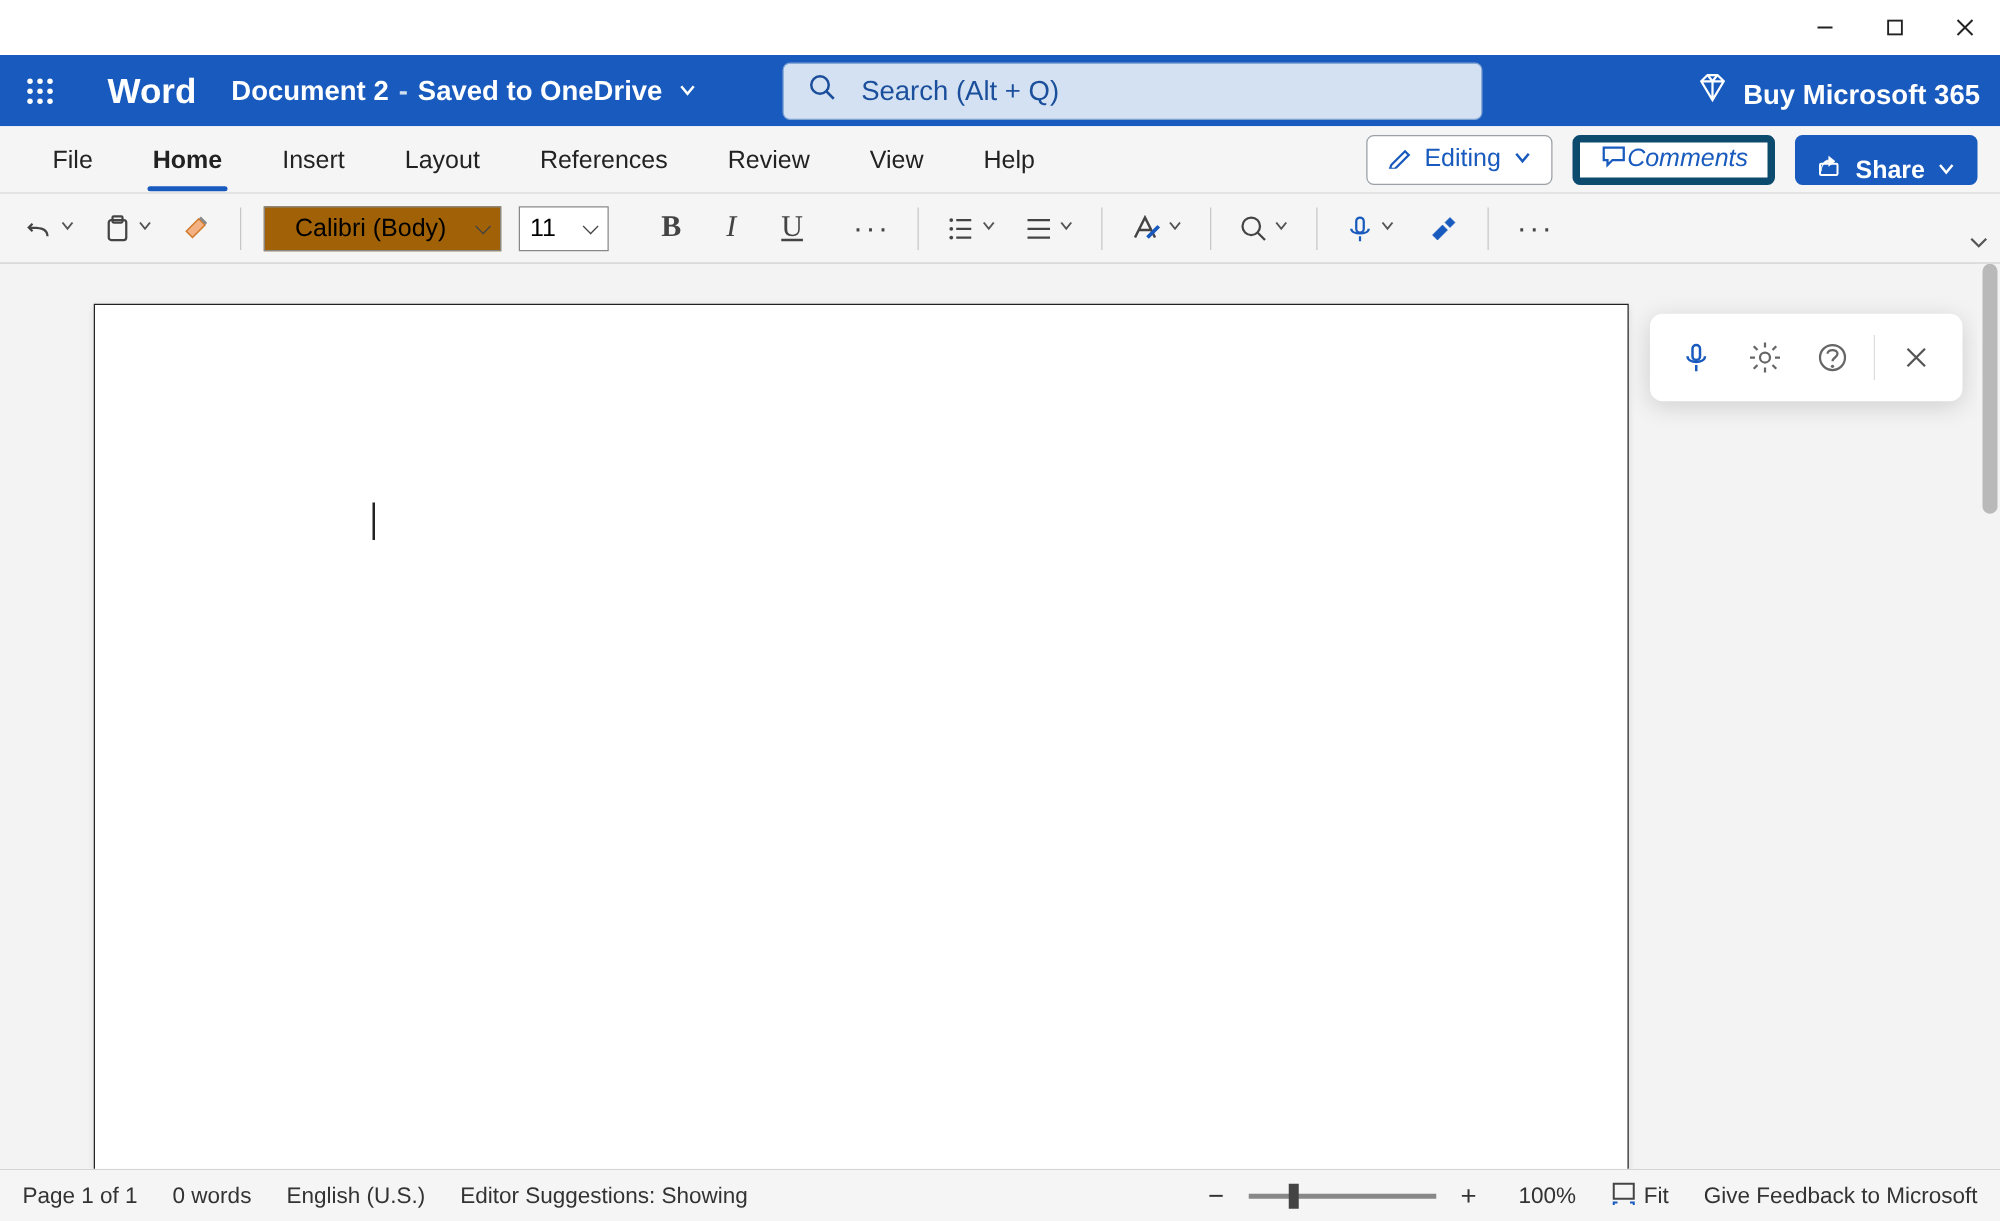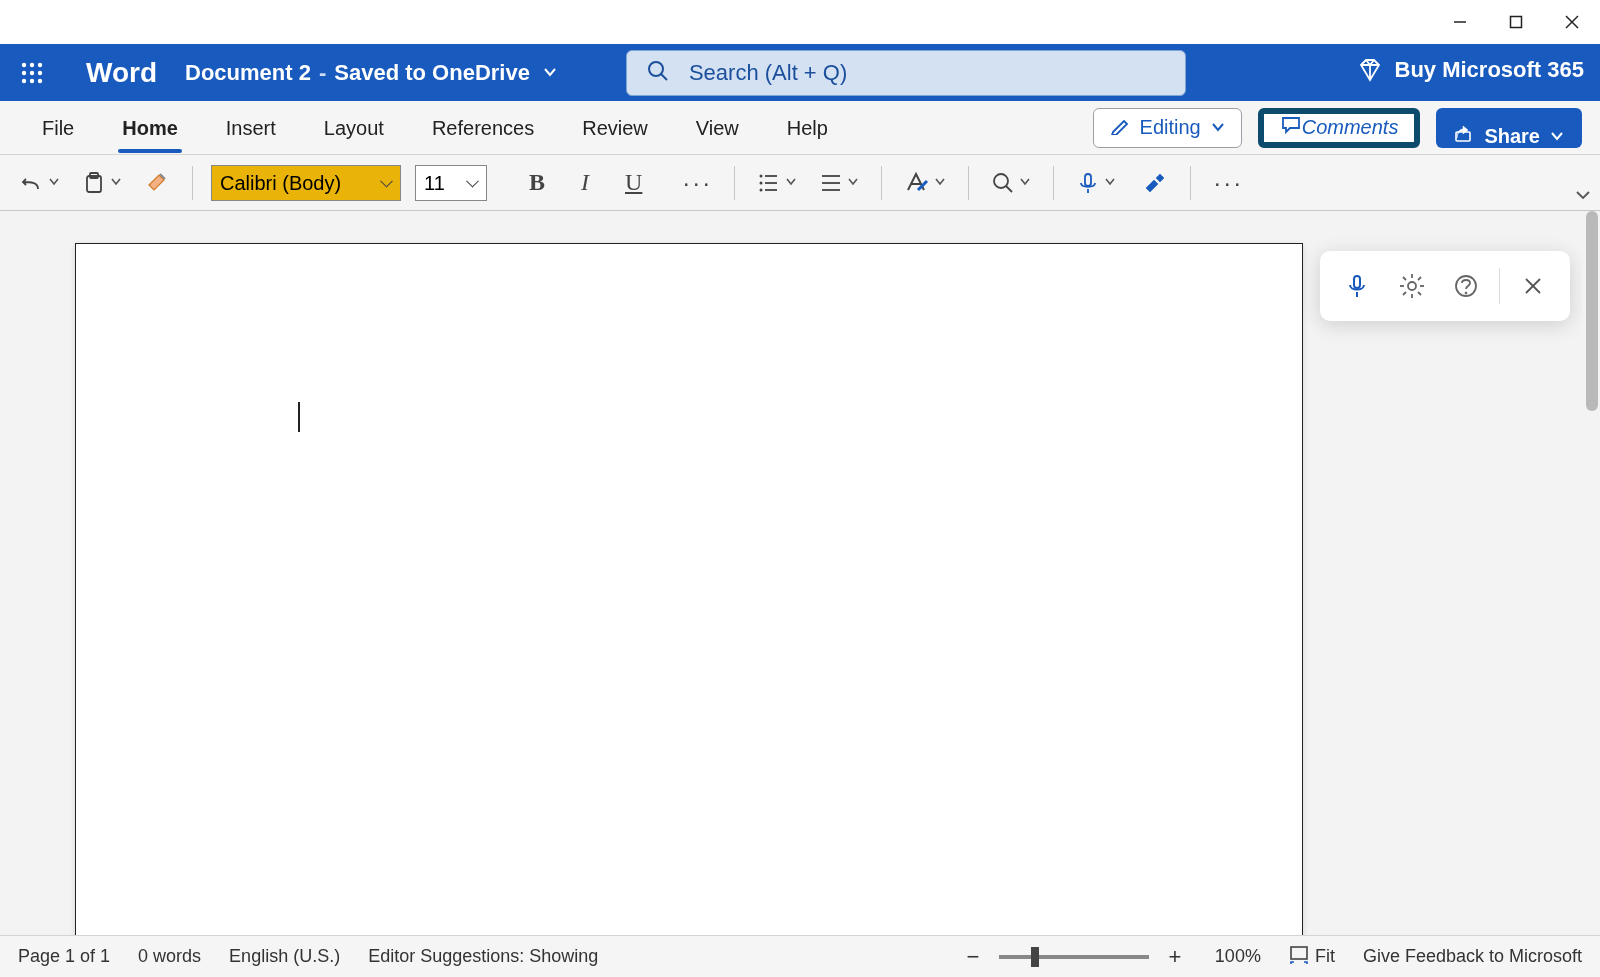--- a/index.html
+++ b/index.html
@@ -15,39 +15,39 @@
   .header { height: 57px; background: #185abd; display: flex; align-items: center; padding: 0 16px; gap: 28px; color: #fff; }
   .app-launcher { width: 32px; height: 32px; display: flex; align-items: center; justify-content: center; cursor: pointer; }
   .app-name { font-size: 28px; font-weight: 600; margin-left: 10px; }
   .doc-title-wrap { display: flex; align-items: flex-end; gap: 8px; font-size: 22px; cursor: pointer; font-weight: bold; }
   .doc-title-wrap .dash { opacity: .8; }
   .doc-title-wrap .caret { margin-left: 4px; }
   .search-box { flex: 0 0 560px; margin-left: 40px; height: 46px; background: #d3e1f3; border: 1px solid #7fa3d3; border-radius: 6px; display: flex; align-items: center; padding: 0 20px; color: #1b4f9b; cursor: text; }
   .search-box svg { margin-right: 20px; }
   .search-placeholder { font-size: 22px; color: #1b4f9b; }
   .header-spacer { flex: 1; }
-  .buy-m365 { display: flex; align-items: flex-start; gap: 12px; font-size: 22px; font-weight: 600; cursor: pointer; }
+  .buy-m365 { display: flex; align-items: flex-end; gap: 12px; font-size: 22px; font-weight: 600; cursor: pointer; }
 
   
   .ribbon-tabs { height: 54px; background: #f5f5f5; border-bottom: 1px solid #d4d4d4; display: flex; align-items: center; padding: 0 18px; gap: 0; }
   .tab { font-size: 20px; color: #222; padding: 14px 24px 12px 24px; cursor: pointer; position: relative; }
   .tab.active { font-weight: 600; }
   .tab.active::after { content: ""; position: absolute; left: 20px; right: 20px; bottom: -1px; height: 4px; background: #185abd; border-radius: 2px; }
   .tabs-spacer { flex: 1; }
   .mode-btn { display: flex; align-items: center; gap: 10px; height: 40px; padding: 0 16px; border: 1px solid #9aa0a6; border-radius: 6px; font-size: 20px; color: #185abd; background: #fff; cursor: pointer; margin-right: 16px; }
   .comments-btn { display: flex; align-items: center; gap: 0; height: 40px; padding: 0 16px; border: 6px solid #0c4a6e; border-radius: 6px; font-size: 20px; color: #185abd; background: #fff; cursor: pointer; margin-right: 16px; font-style: italic; }
   .share-btn { display: flex; align-items: flex-end; gap: 10px; height: 40px; padding: 0 18px; border-radius: 6px; font-size: 20px; background: #185abd; color: #fff; cursor: pointer; font-weight: 600; }
 
   
   .toolbar { height: 56px; background: #f5f5f5; border-bottom: 1px solid #c7c7c7; display: flex; align-items: center; padding: 0 16px; gap: 18px; position: relative; }
   .tool-group { display: flex; align-items: center; gap: 14px; }
   .vsep { width: 1px; height: 34px; background: #c7c7c7; }
   .icon-btn { display: flex; align-items: center; gap: 4px; padding: 4px 4px; cursor: pointer; color: #444; }
   .caret-icon svg { stroke: #555; }
-  .font-select { height: 36px; width: 190px; border: 1px solid #888; background: #eab308; font-size: 20px; padding: 4px 8px; }
+  .font-select { height: 36px; width: 190px; border: 1px solid #888; background: #a16207; font-size: 20px; padding: 4px 24px; }
   .size-select { height: 36px; width: 72px; border: 1px solid #888; background: #fff; font-size: 20px; padding: 4px 8px; }
   .bold { font-weight: 800; font-size: 24px; font-family: "Times New Roman", serif; }
   .italic { font-style: italic; font-size: 24px; font-family: "Times New Roman", serif; }
   .underline { text-decoration: underline; font-size: 24px; font-family: "Times New Roman", serif; }
   .more-dots { font-size: 24px; letter-spacing: 2px; }
   .ribbon-collapse { position: absolute; right: 8px; bottom: 2px; cursor: pointer; }
 
   
   .canvas-area { flex: 1; background: #f3f3f3; position: relative; overflow: hidden; }
   .page { position: absolute; left: 75px; top: 32px; width: 1228px; height: 700px; background: #fff; border: 1.5px solid #222; box-shadow: 0 2px 6px rgba(0,0,0,.12); }

